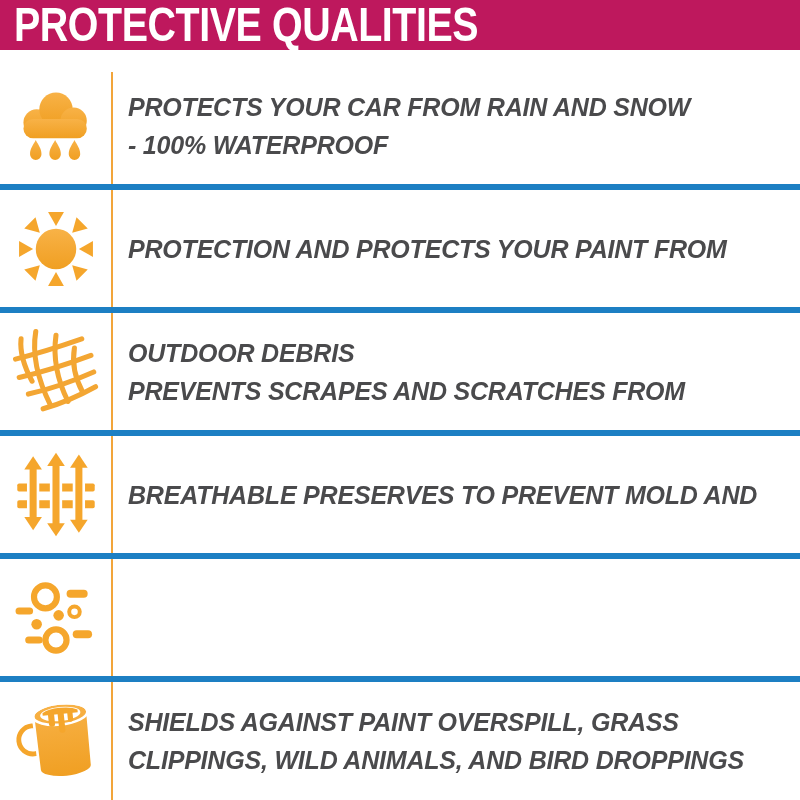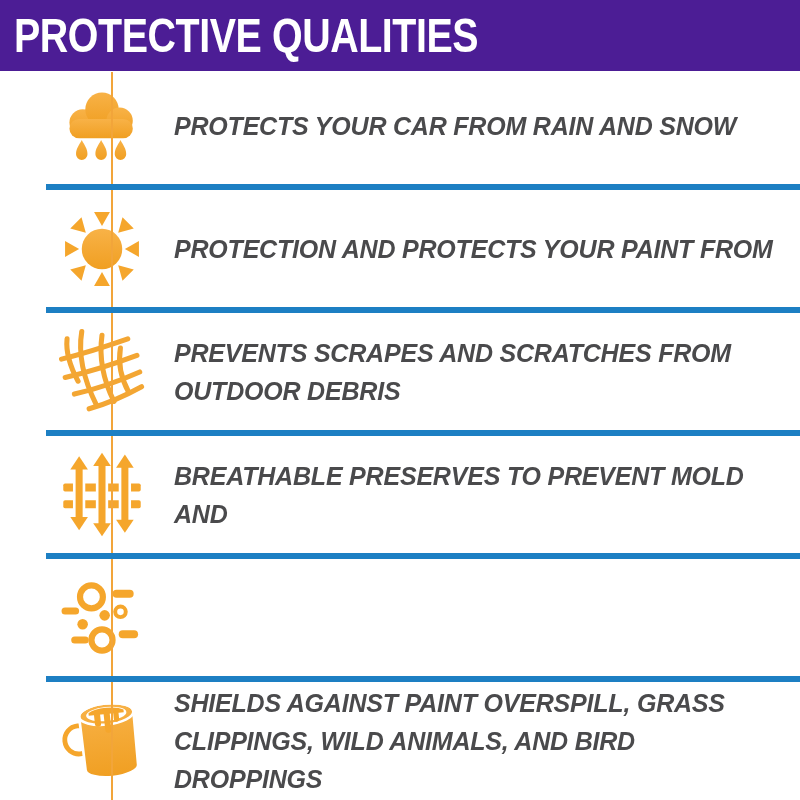--- a/index.html
+++ b/index.html
@@ -1,29 +1,29 @@
 <!DOCTYPE html>
 <html><head>
 <meta charset="utf-8">
 <style>
   html,body{margin:0;padding:0;background:#fff;}
   .page{
     width:800px;height:800px;position:relative;overflow:hidden;background:#fff;
     font-family:"Liberation Sans",sans-serif;
   }
   .header{
-    height:71px;background:#4c1d95;display:flex;align-items:center;
+    height:50px;background:#be185d;display:flex;align-items:center;
     padding-left:14px;box-sizing:border-box;
   }
   .header-title{
     color:#ffffff;font-weight:700;font-size:48px;line-height:1;
     transform:scaleX(0.82);transform-origin:left center;white-space:nowrap;
     letter-spacing:-0.5px;
   }
-  .content{position:absolute;top:67px;left:0;right:0;bottom:0;padding-left:46px;}
+  .content{position:absolute;top:67px;left:0;right:0;bottom:0;}
   .vline{
     position:absolute;left:111px;top:5px;bottom:0;width:2px;
     background:#f2a53a;z-index:1;
   }
   .sep{height:6px;background:#1d7fc3;position:relative;z-index:2;}
   .row{height:117px;display:flex;align-items:center;position:relative;}
   .icon-cell{width:112px;flex:none;display:flex;justify-content:center;align-items:center;}
   .text-cell{
     flex:1;padding:0 24px 0 16px;color:#4a4a4c;font-weight:700;font-style:italic;
     font-size:25px;line-height:38px;letter-spacing:-0.2px;
@@ -60,20 +60,21 @@
             <circle cx="70" cy="44" r="15"></circle>
             <rect x="13" y="42" width="72" height="22" rx="11"></rect>
             <path d="M27 66 C30 72 33.5 75.5 33.5 82 A6.5 6.5 0 1 1 20.5 82 C20.5 75.5 24 72 27 66 Z"></path>
             <path d="M49 66 C52 72 55.5 75.5 55.5 82 A6.5 6.5 0 1 1 42.5 82 C42.5 75.5 46 72 49 66 Z"></path>
             <path d="M71 66 C74 72 77.5 75.5 77.5 82 A6.5 6.5 0 1 1 64.5 82 C64.5 75.5 68 72 71 66 Z"></path>
           </g>
         </svg>
       </div>
       <div class="text-cell">
         <div>PROTECTS YOUR CAR FROM RAIN AND SNOW</div>
+        <div>- 100% WATERPROOF</div>
       </div>
     </div>
     <div class="sep"></div>
 
     <div class="row">
       <div class="icon-cell">
         <svg width="88" height="88" viewBox="0 0 100 100">
           <g fill="#f5a62c">
             <polygon points="50,24 41,8 59,8"></polygon>
             <polygon points="50,76 41,92 59,92"></polygon>
@@ -102,22 +103,22 @@
             <path d="M50 10 Q45 46 63 82"></path>
             <path d="M70 24 Q66 48 79 72"></path>
             <path d="M6 36 Q38 28 78 14"></path>
             <path d="M10 56 Q45 48 88 32"></path>
             <path d="M20 74 Q55 66 91 50"></path>
             <path d="M36 90 Q64 82 93 66"></path>
           </g>
         </svg>
       </div>
       <div class="text-cell">
+        <div>OUTDOOR DEBRIS</div>
         <div>PREVENTS SCRAPES AND SCRATCHES FROM</div>
-        <div>OUTDOOR DEBRIS</div>
       </div>
     </div>
     <div class="sep"></div>
 
     <div class="row">
       <div class="icon-cell">
         <svg width="88" height="88" viewBox="0 0 100 100">
           <rect x="6" y="37" width="88" height="9" rx="2" fill="#f5a62c"></rect>
           <rect x="6" y="56" width="88" height="9" rx="2" fill="#f5a62c"></rect>
 

